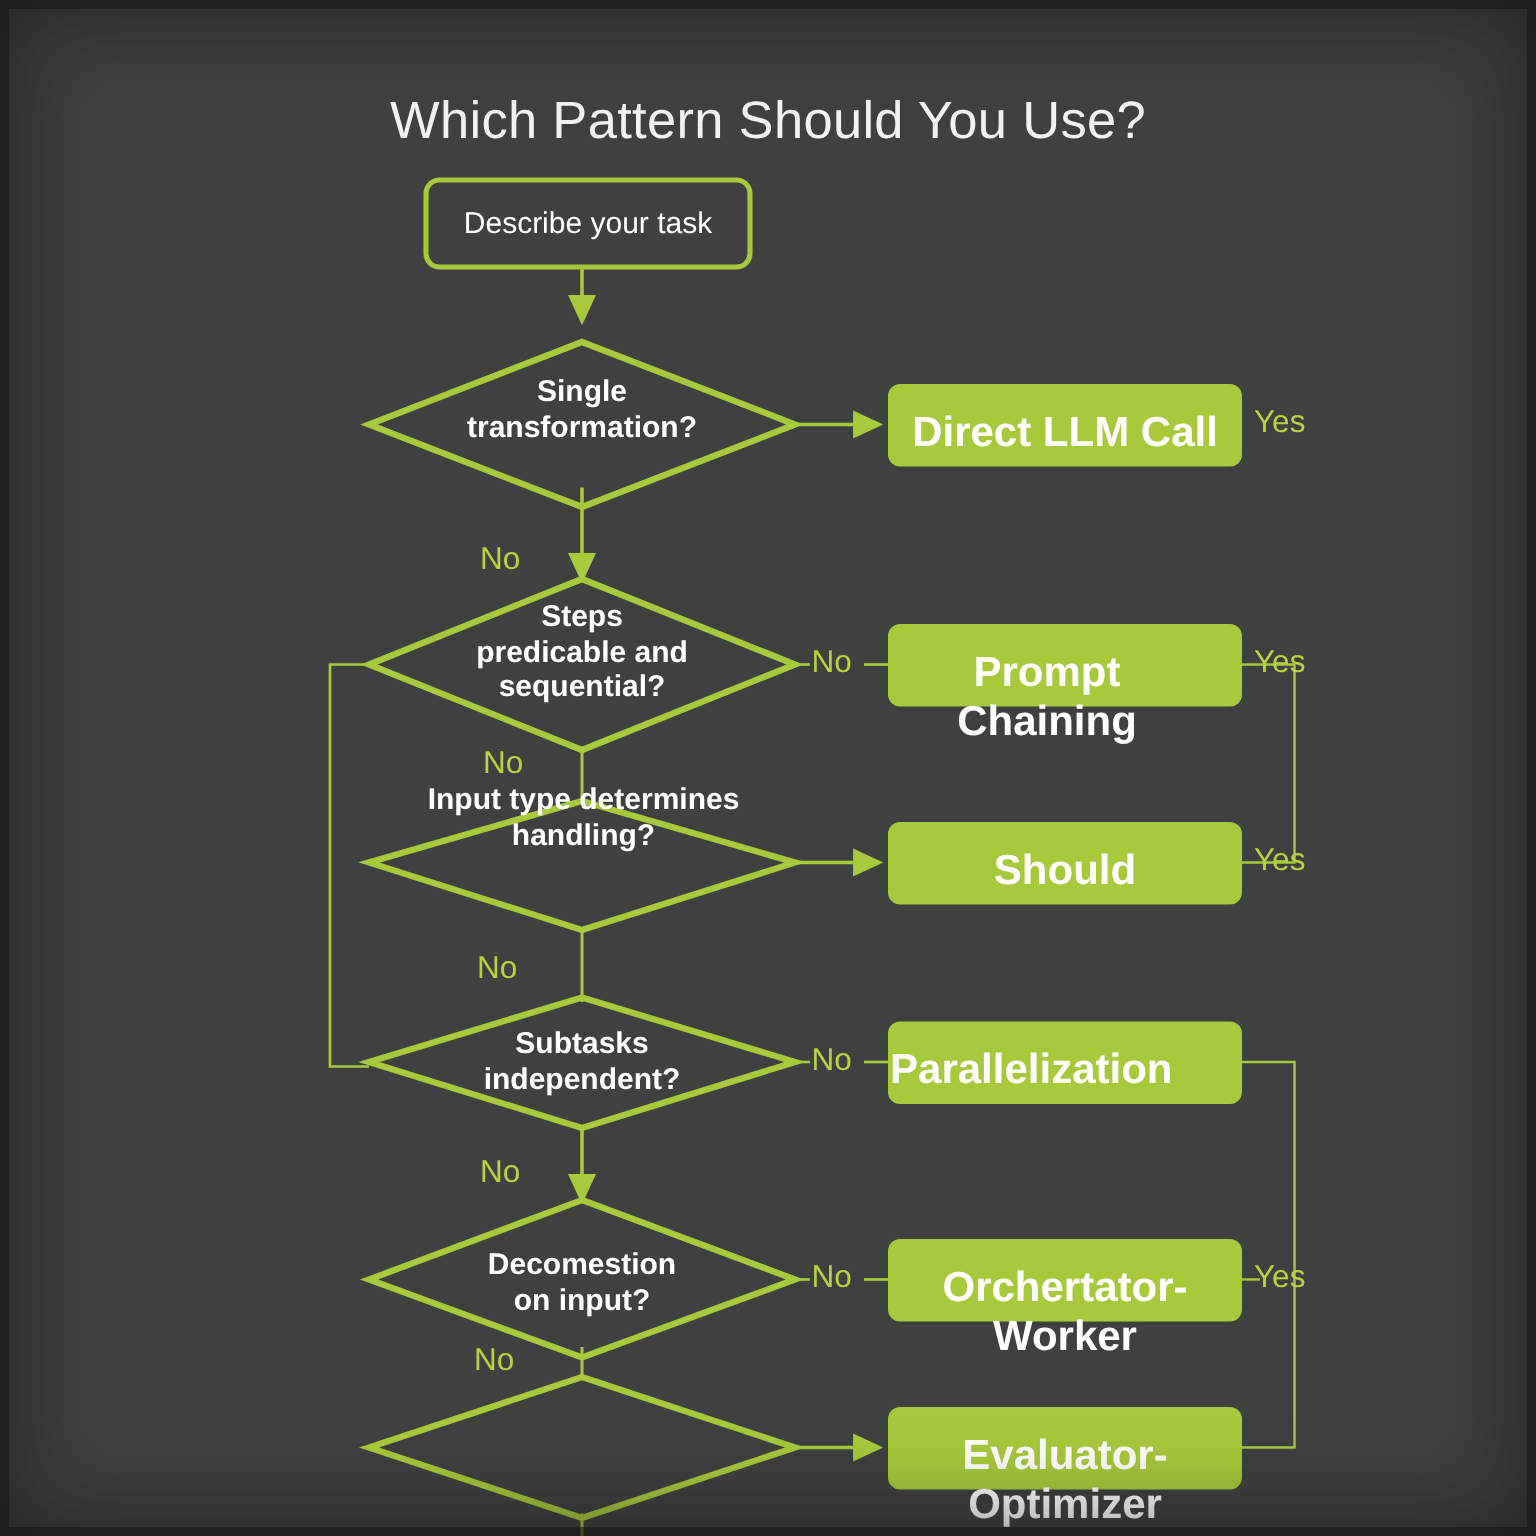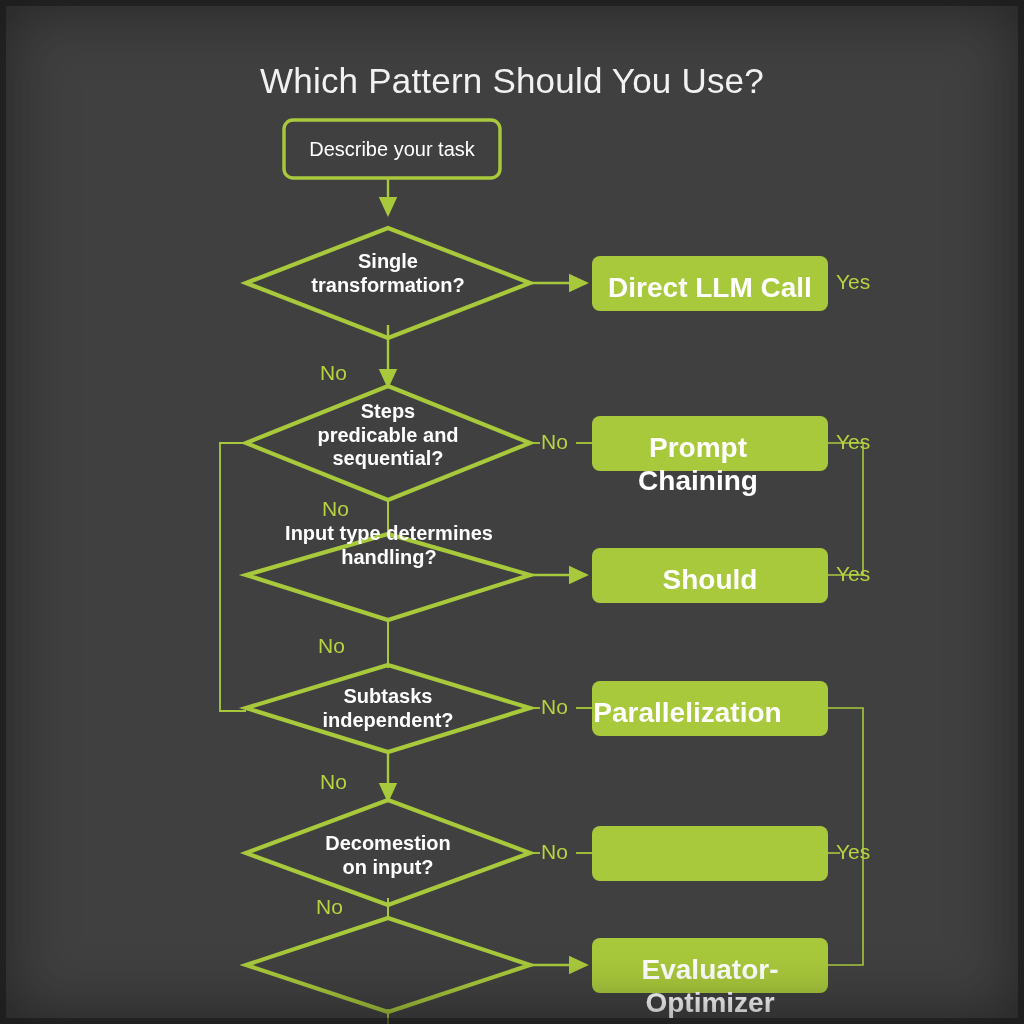--- a/index.html
+++ b/index.html
@@ -165,20 +165,21 @@
 independent?</div>
 
   <div class="node-label decision-label" style="left:268px; top:832px; width:240px;">Decomestion
 on input?</div>
 
 
   <div class="node-label outcome-label" style="left:592px; top:271px; width:236px;">Direct LLM Call</div>
   <div class="node-label outcome-label" style="left:592px; top:431px; width:212px;">Prompt Chaining</div>
   <div class="node-label outcome-label" style="left:592px; top:563px; width:236px;">Should</div>
   <div class="node-label outcome-label" style="left:592px; top:696px; width:191px;">Parallelization</div>
+  <div class="node-label outcome-label" style="left:592px; top:841px; width:236px;">Orchertator-Worker</div>
   <div class="node-label outcome-label" style="left:592px; top:953px; width:236px;">Evaluator-Optimizer</div>
 
   <div class="edge-label" style="left:836px; top:270px;">Yes</div>
   <div class="edge-label" style="left:320px; top:361px;">No</div>
 
   <div class="edge-label" style="left:541px; top:430px;">No</div>
   <div class="edge-label" style="left:836px; top:430px;">Yes</div>
   <div class="edge-label" style="left:322px; top:497px;">No</div>
 
   <div class="edge-label" style="left:836px; top:562px;">Yes</div>

